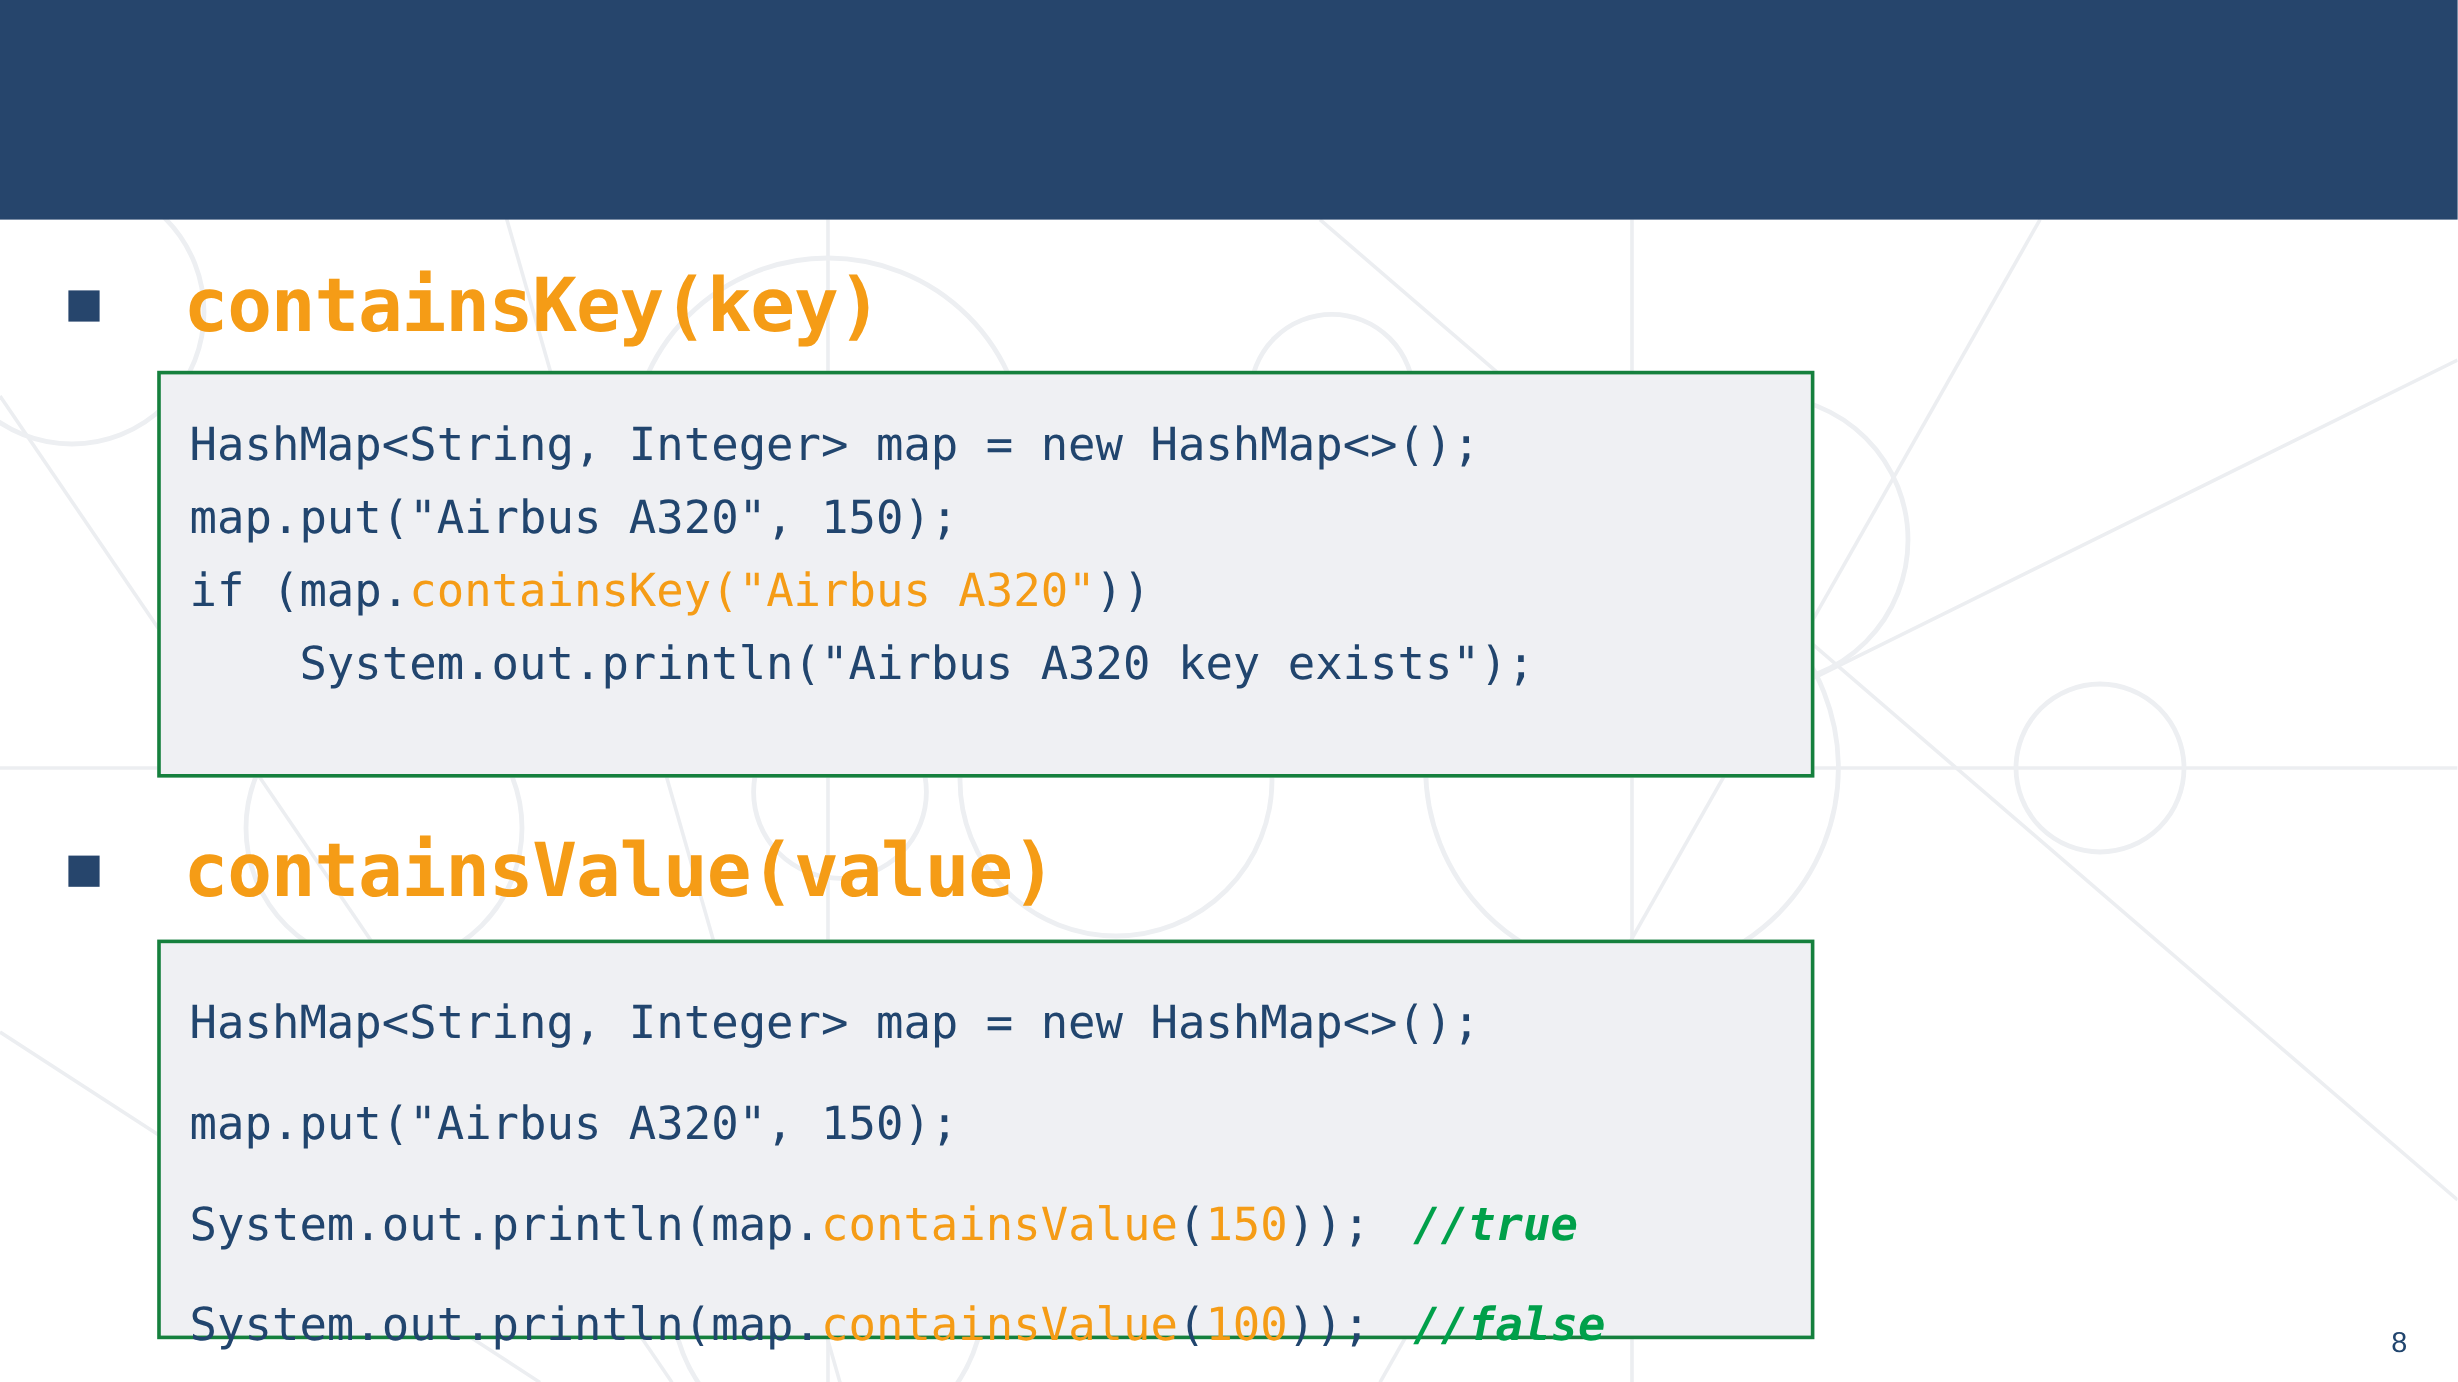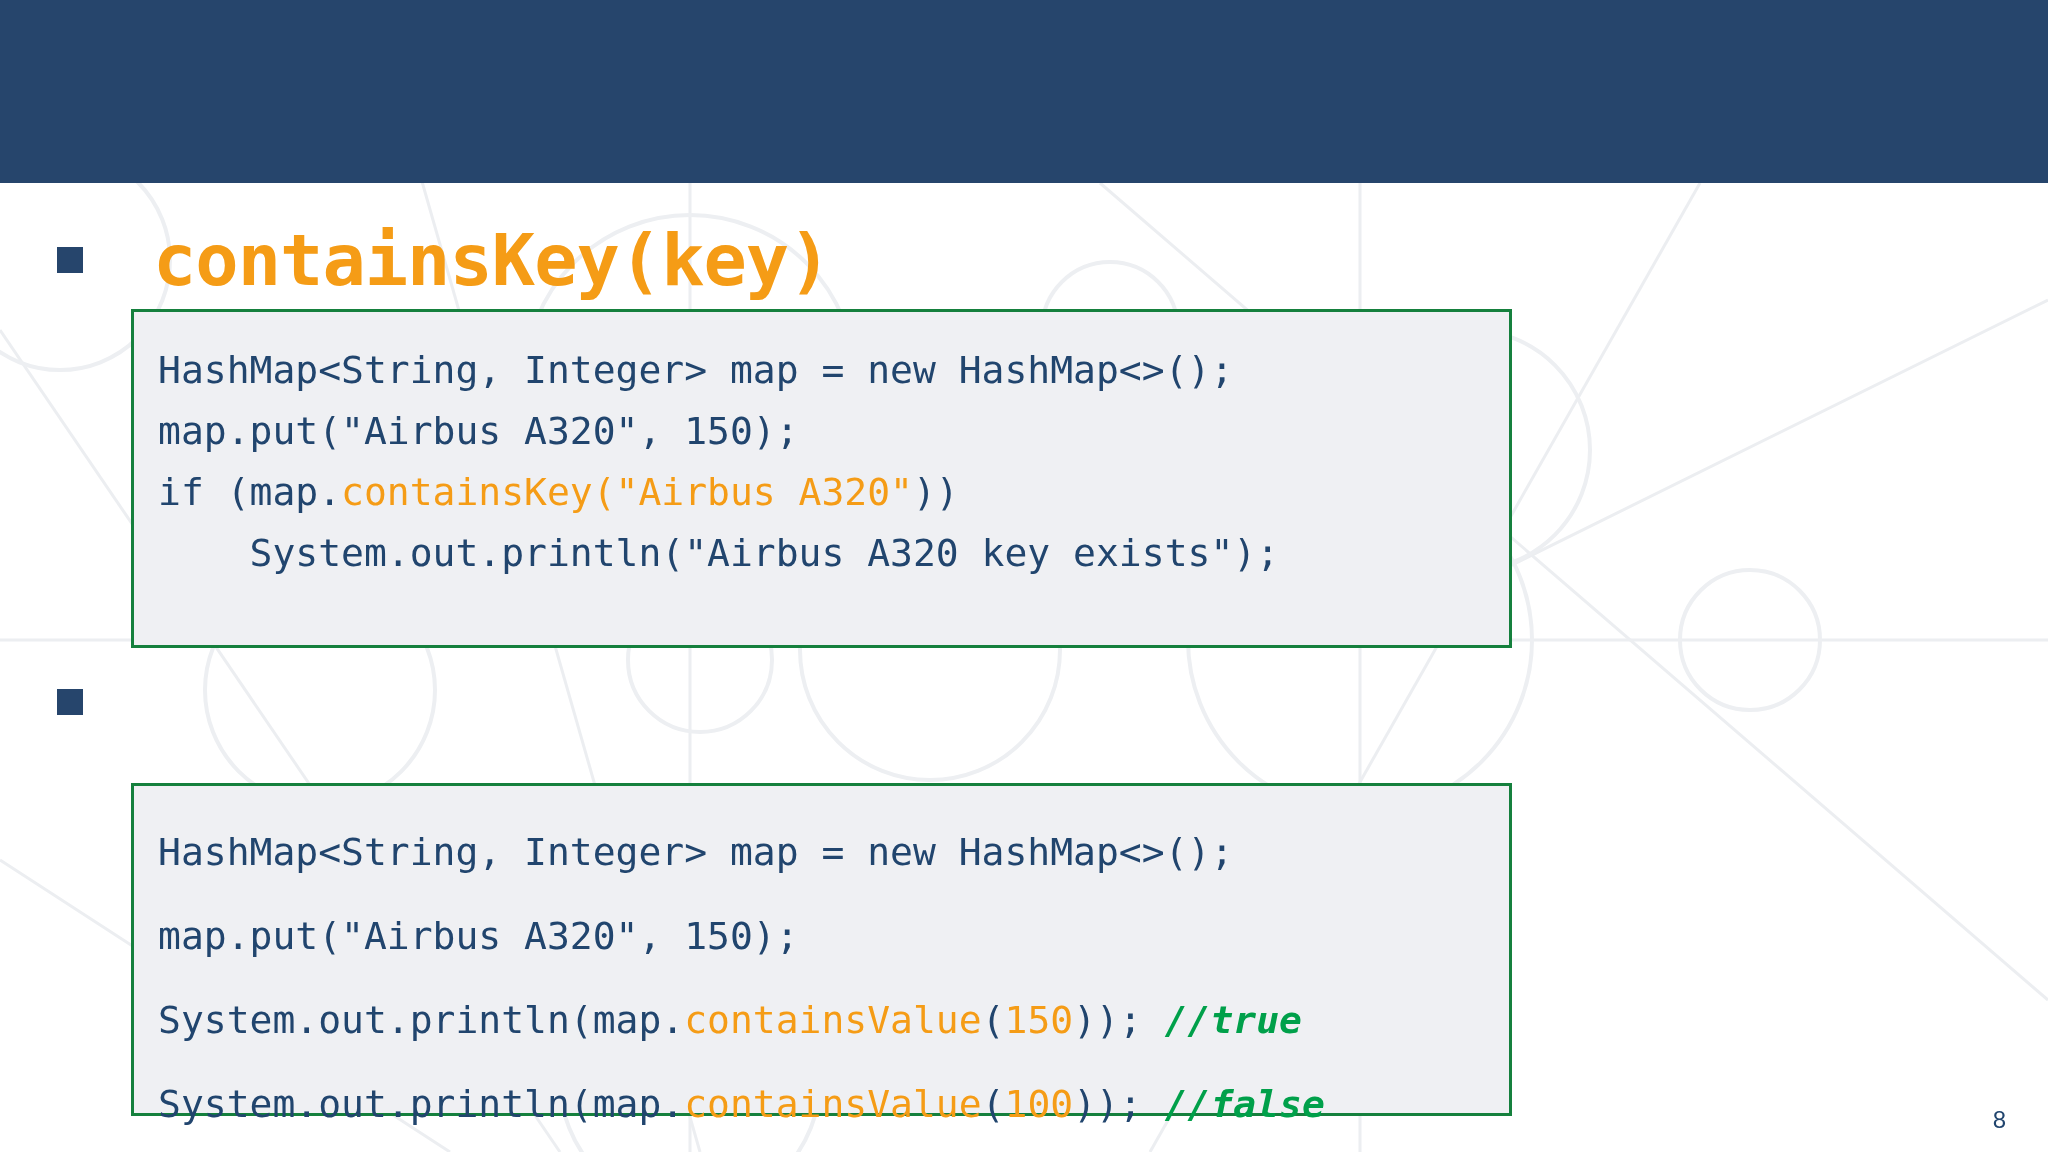--- a/index.html
+++ b/index.html
@@ -41,21 +41,21 @@
 
   
   #content { position:absolute; left:0; top:183px; width:2048px; height:969px; z-index:4; }
 
   .bullet-row { position:absolute; display:flex; align-items:center; }
   .bullet-marker {
     width:26px; height:26px; background:#26456c;
     flex:0 0 auto; margin-right:0;
   }
   .bullet-text {
-    font-size:72px; font-weight:bold; color:#f59c16;
+    font-size:62px; font-weight:bold; color:#f59c16;
     white-space:nowrap; font-family:"DejaVu Sans Mono", monospace;
     letter-spacing:-1px;
   }
 
   #bullet-1 { left:57px; top:35px; }
   #bullet-1 .bullet-text { margin-left:70px; }
   #bullet-2 { left:57px; top:506px; }
   #bullet-2 .bullet-text { margin-left:70px; }
 
   .code-box {
@@ -71,21 +71,21 @@
     padding:28px 0 0 24px;
     font-size:38px; line-height:61px;
   }
   #code-box-2 {
     left:131px; top:600px; width:1381px; height:333px;
     padding:24px 0 0 24px;
     font-size:38px; line-height:84px;
   }
   .tok-plain   { color:#21456e; }
   .tok-method  { color:#f59c16; }
-  .tok-comment { color:#00a04a; font-style:italic; font-weight:bold; }
+  .tok-comment { color:#00a04a; font-style:italic; font-weight:bold;margin-left:13px; }
 
   #slide-number {
     position:absolute; right:42px; bottom:18px;
     font-size:24px; color:#21456e; z-index:6;
   }
 </style>
 </head>
 <body>
 
 <svg id="bg-watermark" viewBox="0 0 2048 1152" xmlns="http://www.w3.org/2000/svg">
@@ -139,19 +139,20 @@
 
   <div class="bullet-row" id="bullet-1">
     <span class="bullet-marker"></span>
     <span class="bullet-text">containsKey(key)</span>
   </div>
 
   <div class="code-box" id="code-box-1"><div><span class="tok-plain">HashMap&lt;String, Integer&gt; map = new HashMap&lt;&gt;();</span></div><div><span class="tok-plain">map.put("Airbus A320", 150);</span></div><div><span class="tok-plain">if (map.</span><span class="tok-method">containsKey("Airbus A320"</span><span class="tok-plain">))</span></div><div><span class="tok-plain">    System.out.println("Airbus A320 key exists");</span></div></div>
 
   <div class="bullet-row" id="bullet-2">
     <span class="bullet-marker"></span>
+    <span class="bullet-text">containsValue(value)</span>
   </div>
 
   <div class="code-box" id="code-box-2"><div><span class="tok-plain">HashMap&lt;String, Integer&gt; map = new HashMap&lt;&gt;();</span></div><div><span class="tok-plain">map.put("Airbus A320", 150);</span></div><div><span class="tok-plain">System.out.println(map.</span><span class="tok-method">containsValue</span><span class="tok-plain">(</span><span class="tok-method">150</span><span class="tok-plain">)); </span><span class="tok-comment">//true</span></div><div><span class="tok-plain">System.out.println(map.</span><span class="tok-method">containsValue</span><span class="tok-plain">(</span><span class="tok-method">100</span><span class="tok-plain">)); </span><span class="tok-comment">//false</span></div></div>
 
 </div>
 
 <div id="slide-number">8</div>
 
 </body></html>

